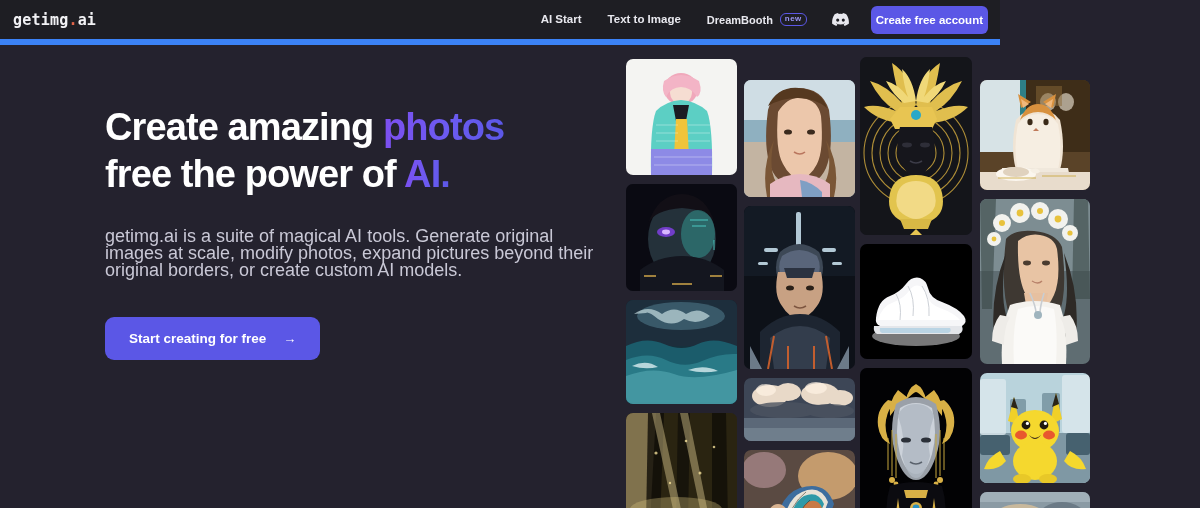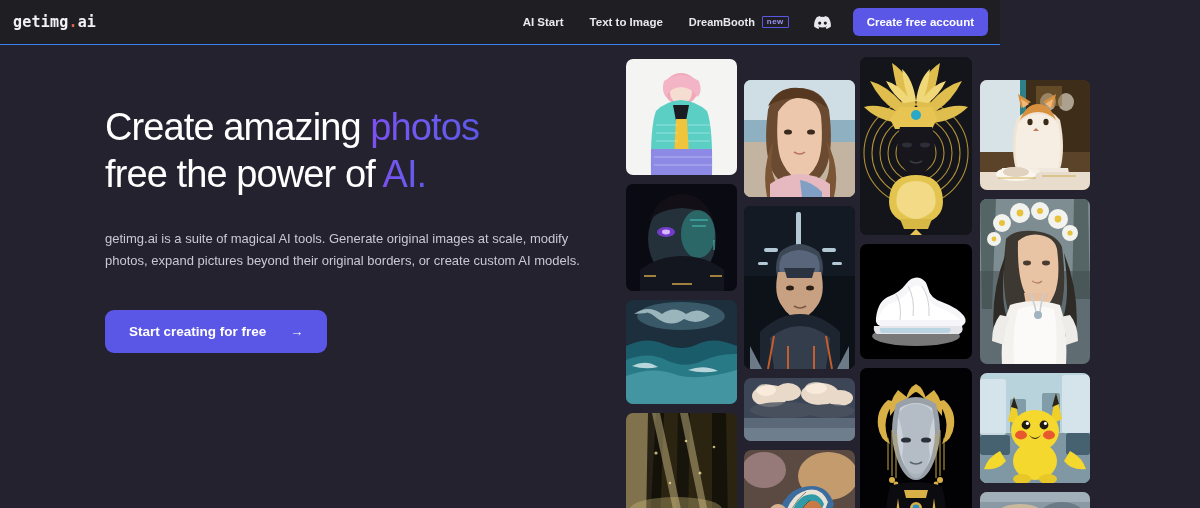--- a/index.html
+++ b/index.html
@@ -15,69 +15,69 @@
     background:
       radial-gradient(1100px 700px at 96% 58%, #30305c 0%, rgba(48,48,92,0) 62%),
       linear-gradient(100deg, #232129 0%, #2624310 0%, #272536 34%, #2a2a46 62%, #2c2c52 82%, #2e2e55 100%);
   }
 
   
   .topbar {
     position:absolute; top:0; left:0; width:1000px; height:45px;
     background:#1e1e23;
     display:flex; align-items:center;
-    border-bottom:1px solid #3b82f6;
+    border-bottom:6px solid #3b82f6;
     z-index:30;
   }
   .logo {
     margin-left:13px;
     font-family:"DejaVu Sans Mono","Liberation Mono",monospace;
     font-size:15px; font-weight:700; color:#f2f2f5; letter-spacing:.2px;
     white-space:nowrap;
   }
   .logo .dot { color:#e2654a; }
 
   .nav { margin-left:auto; display:flex; align-items:center; height:45px; padding-right:12px; }
   .nav-item {
     color:#e8e8ee; font-size:11.5px; font-weight:600;
     padding:0 13px; line-height:45px; white-space:nowrap; cursor:pointer;
   }
   .nav-group { display:flex; align-items:center; padding:0 13px; cursor:pointer; }
   .nav-group .nav-label { color:#e8e8ee; font-size:11px; font-weight:600; white-space:nowrap; }
   .badge-new {
     margin-left:7px; font-size:8px; font-weight:700; letter-spacing:.4px;
-    color:#9b96f5; border:1px solid #5b57e6; border-radius:1px;
+    color:#9b96f5; border:1px solid #5b57e6; border-radius:6px;
     padding:1px 4px 1.5px; text-transform:lowercase; line-height:1;
   }
   .discord-wrap { padding:0 12px; display:flex; align-items:center; cursor:pointer; }
   .discord-wrap svg { display:block; }
   .cta-top {
     margin-left:10px; background:#5b57e6; color:#fff;
     font-size:11.5px; font-weight:600; white-space:nowrap;
-    padding:8px 14px; border-radius:6px; border:none; cursor:pointer;
+    padding:8px 5px; border-radius:6px; border:none; cursor:pointer;
     font-family:"Liberation Sans", sans-serif;
   }
 
   
   .hero { position:absolute; left:105px; top:104px; width:500px; z-index:20; }
   .headline {
-    font-size:38px; font-weight:400; line-height:47px;
+    font-size:38px; font-weight:700; line-height:47px;
     color:#ffffff; letter-spacing:-0.9px;
   }
   .grad {
     background:linear-gradient(95deg,#7d4ff0 0%,#6b5bf0 55%,#5b57e6 100%);
     -webkit-background-clip:text; background-clip:text;
     -webkit-text-fill-color:transparent; color:#7a5bef;
   }
   .subcopy {
     margin-top:30px; width:492px;
-    font-size:13px; line-height:22px; color:#c9c8d6; font-weight:400;
+    font-size:18px; line-height:17px; color:#c9c8d6; font-weight:400;
   }
   .cta-main {
-    margin-top:38px; display:inline-flex; align-items:center; gap:24px;
+    margin-top:38px; display:inline-flex; align-items:center; gap:17px;
     background:#5b57e6; color:#fff; border:none; cursor:pointer;
     font-family:"Liberation Sans", sans-serif;
     font-size:13.5px; font-weight:600;
     padding:14px 24px; border-radius:9px;
   }
   .cta-main .arrow { font-size:13px; line-height:1; }
   .finetext { margin-top:14px; font-size:9.5px; color:#b9b8c8; letter-spacing:.1px; }
 
   
   .gallery { position:absolute; left:626px; top:46px; width:574px; height:462px; z-index:10; }

